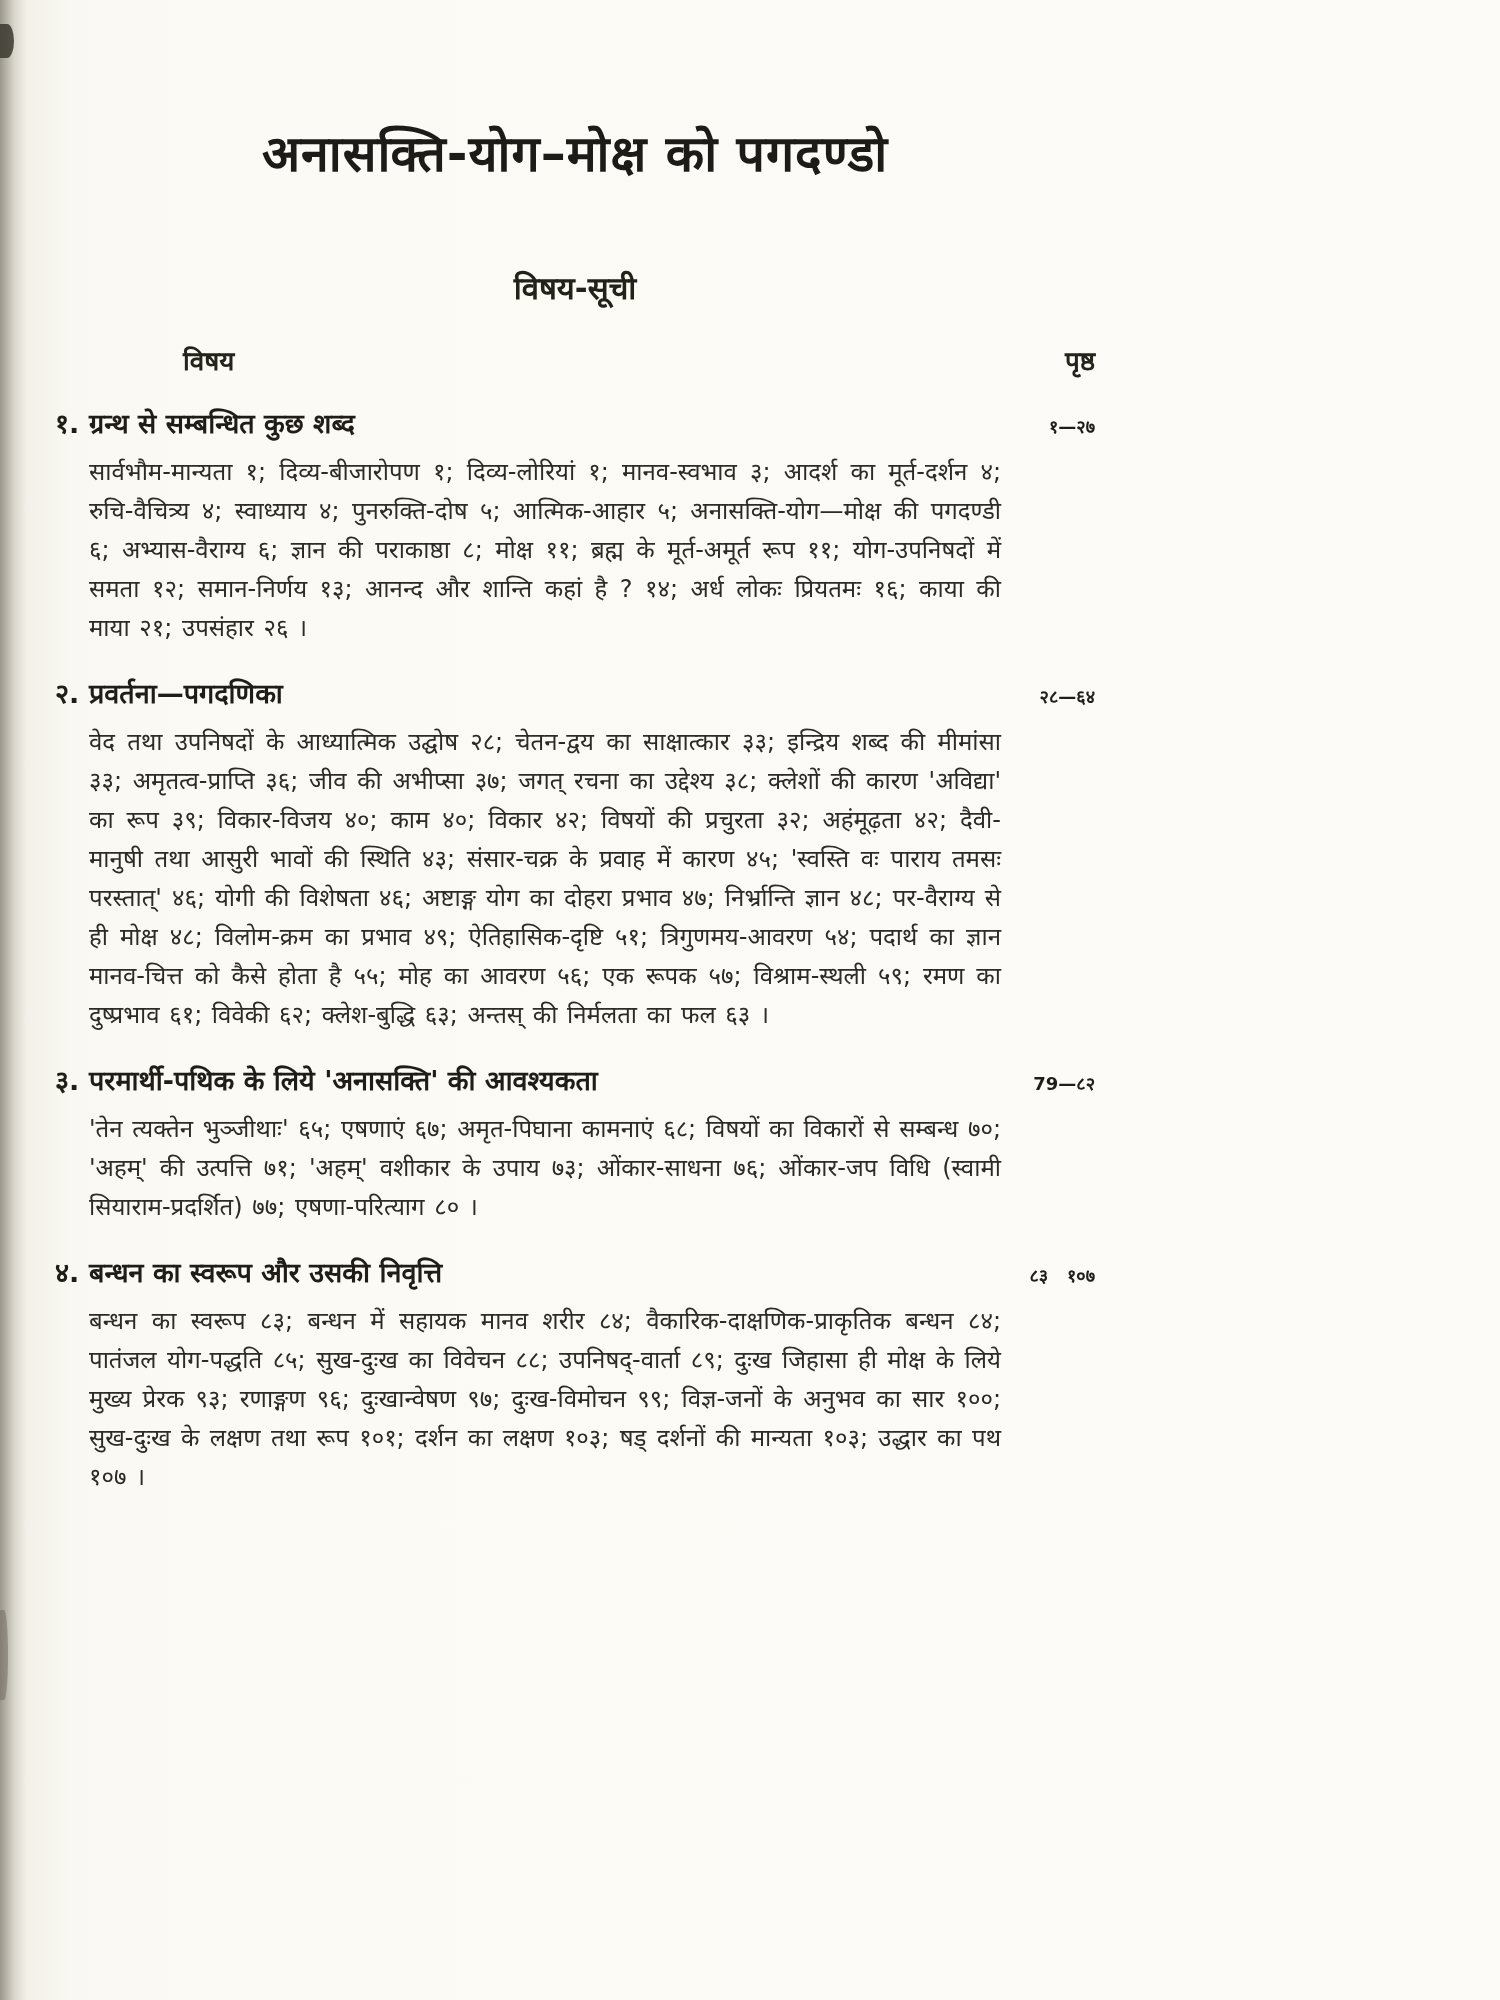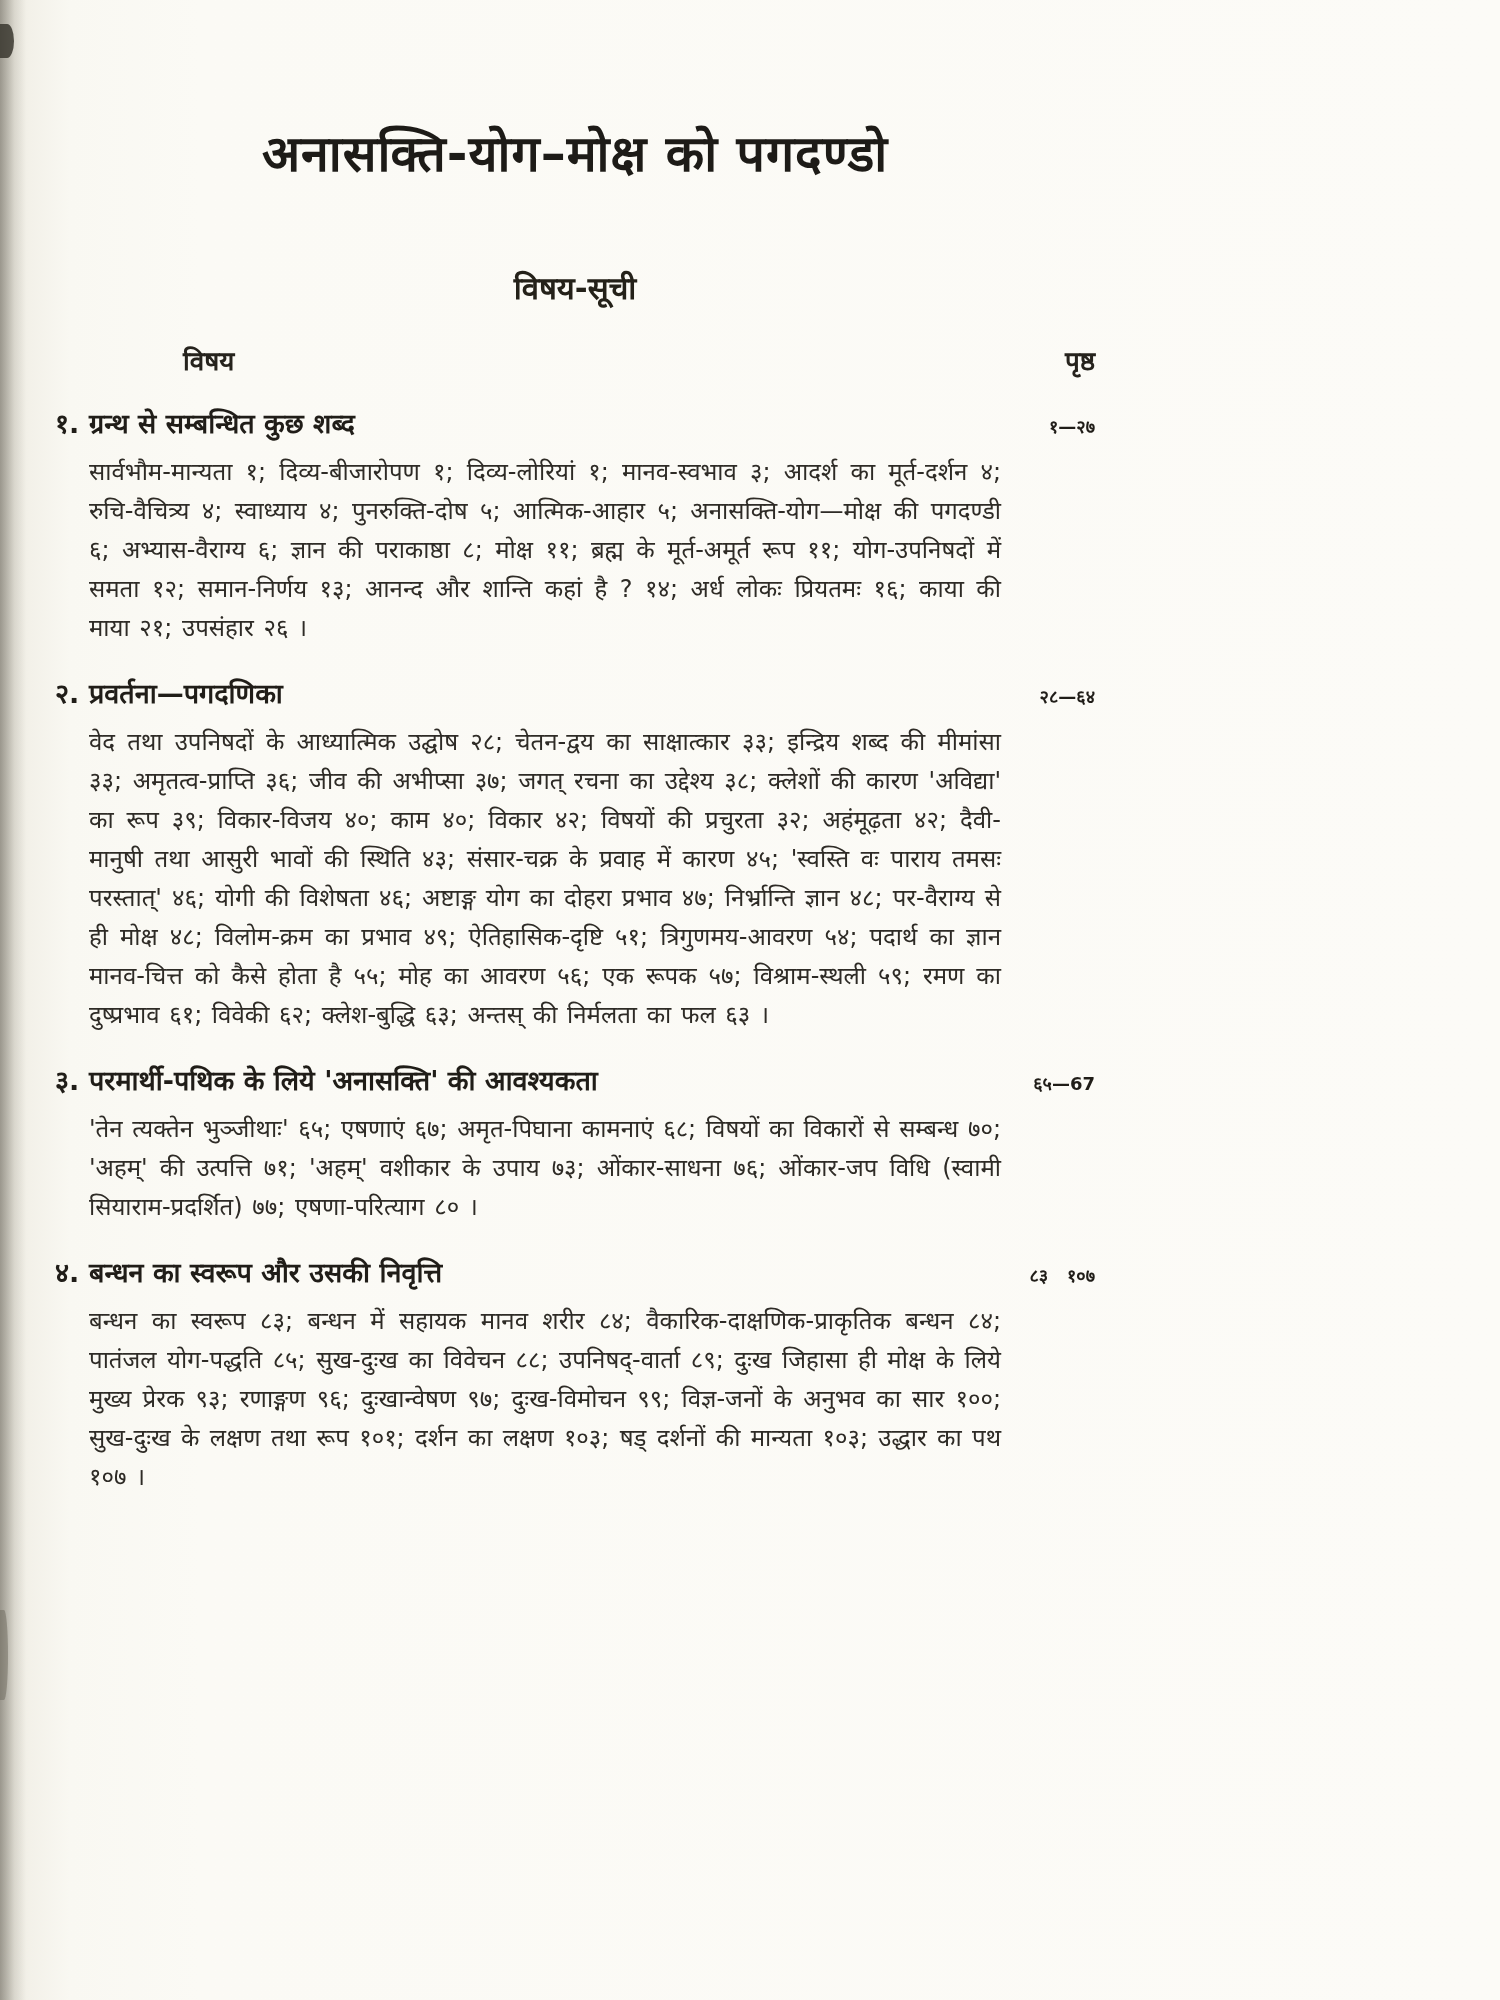--- a/index.html
+++ b/index.html
@@ -136,21 +136,21 @@
       <span class="entry-heading">प्रवर्तना—पगदणिका</span>
       <span class="entry-pages">२८—६४</span>
     </div>
     <p class="entry-body">वेद तथा उपनिषदों के आध्यात्मिक उद्घोष २८;  चेतन-द्वय का साक्षात्कार ३३;  इन्द्रिय शब्द की मीमांसा ३३;  अमृतत्व-प्राप्ति ३६;  जीव की अभीप्सा ३७;  जगत्  रचना का उद्देश्य ३८;  क्लेशों की कारण 'अविद्या' का रूप ३९;  विकार-विजय ४०;  काम ४०;  विकार ४२;  विषयों की प्रचुरता ३२;  अहंमूढ़ता ४२;  दैवी-मानुषी तथा आसुरी भावों की स्थिति ४३;  संसार-चक्र के प्रवाह में कारण ४५;  'स्वस्ति वः पाराय तमसः परस्तात्' ४६; योगी की विशेषता ४६;  अष्टाङ्ग योग का दोहरा प्रभाव ४७;  निर्भ्रान्ति ज्ञान ४८;  पर-वैराग्य से ही मोक्ष ४८;  विलोम-क्रम का प्रभाव ४९;  ऐतिहासिक-दृष्टि ५१;  त्रिगुणमय-आवरण ५४;  पदार्थ का ज्ञान  मानव-चित्त को कैसे होता है ५५;  मोह का आवरण ५६;  एक रूपक ५७;  विश्राम-स्थली ५९;  रमण का दुष्प्रभाव ६१;  विवेकी ६२;  क्लेश-बुद्धि ६३;  अन्तस् की निर्मलता का फल ६३ ।</p>
   </div>
 
   <div class="entry">
     <div class="entry-head">
       <span class="entry-num">३.</span>
       <span class="entry-heading">परमार्थी-पथिक के लिये 'अनासक्ति' की आवश्यकता</span>
-      <span class="entry-pages">६५—67</span>
+      <span class="entry-pages">79—८२</span>
     </div>
     <p class="entry-body">'तेन त्यक्तेन भुञ्जीथाः' ६५;  एषणाएं ६७;  अमृत-पिघाना कामनाएं ६८;  विषयों का विकारों से सम्बन्ध ७०;  'अहम्' की उत्पत्ति ७१;  'अहम्' वशीकार के उपाय ७३;  ओंकार-साधना ७६;  ओंकार-जप विधि (स्वामी सियाराम-प्रदर्शित) ७७;  एषणा-परित्याग ८० ।</p>
   </div>
 
   <div class="entry">
     <div class="entry-head">
       <span class="entry-num">४.</span>
       <span class="entry-heading">बन्धन का स्वरूप और उसकी निवृत्ति</span>
       <span class="entry-pages">८३   १०७</span>
     </div>

